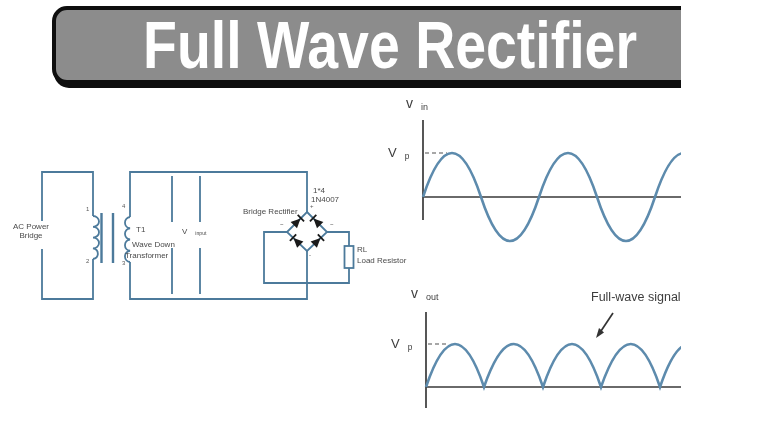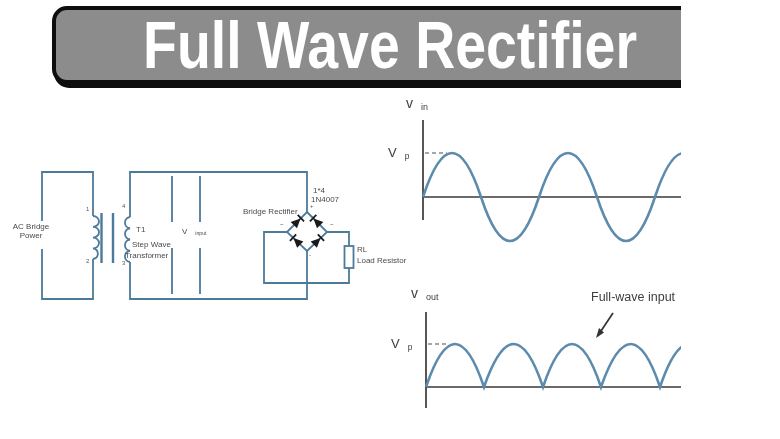--- a/index.html
+++ b/index.html
@@ -82,31 +82,31 @@
       <path d="M428,344 H448" stroke="#8a8a8a" stroke-width="1.4" stroke-dasharray="4,3" fill="none"></path>
       <path d="M426,387 Q455,301 484,387 Q514,301 543,387 Q572,301 601,387 Q631,301 660,387 Q689,301 718,387" stroke="#5d8bad" stroke-width="2.6" fill="none"></path>
       <g>
         <path d="M613,313 L601,331" stroke="#333333" stroke-width="1.7" fill="none"></path>
         <polygon points="596,338 604,332.5 599,328" fill="#333333"></polygon>
       </g>
     </g>
   </svg>
 
   <div class="lbl ctr" style="left:6px;top:222px;width:50px;">
-    <div>AC Bridge</div>
-    <div>Power</div>
+    <div>AC Power</div>
+    <div>Bridge</div>
   </div>
 
   <div class="lbl tiny" style="left:86px;top:206px;">1</div>
   <div class="lbl tiny" style="left:86px;top:258px;">2</div>
   <div class="lbl tiny" style="left:122px;top:203px;">4</div>
   <div class="lbl tiny" style="left:122px;top:260px;">3</div>
 
   <div class="lbl" style="left:136px;top:225px;">T1</div>
-  <div class="lbl" style="left:132px;top:240px;">Step Wave</div>
+  <div class="lbl" style="left:132px;top:240px;">Wave Down</div>
   <div class="lbl" style="left:125px;top:251px;">Transformer</div>
 
   <div class="lbl" style="left:182px;top:227px;"><span>V</span><sub class="s">input</sub></div>
 
   <div class="lbl" style="left:313px;top:186px;">1*4</div>
   <div class="lbl" style="left:311px;top:195px;">1N4007</div>
   <div class="lbl" style="left:243px;top:207px;">Bridge Rectifier</div>
 
   <div class="lbl tiny" style="left:310px;top:203px;">+</div>
   <div class="lbl tiny" style="left:309px;top:252px;">-</div>
@@ -116,15 +116,15 @@
   <div class="lbl" style="left:357px;top:245px;">RL</div>
   <div class="lbl" style="left:357px;top:256px;">Load Resistor</div>
 
   <div class="axlbl" style="left:406px;top:95px;font-size:14px;"><span>v</span><sub class="s">in</sub></div>
   <div class="axlbl" style="left:388px;top:145px;font-size:13px;"><span>V</span><sub class="s">p</sub></div>
   <div class="axlbl" style="left:740px;top:185px;font-size:13px;">t</div>
 
   <div class="axlbl" style="left:411px;top:285px;font-size:14px;"><span>v</span><sub class="s">out</sub></div>
   <div class="axlbl" style="left:391px;top:336px;font-size:13px;"><span>V</span><sub class="s">p</sub></div>
   <div class="axlbl" style="left:742px;top:373px;font-size:13px;">t</div>
-  <div class="axlbl" style="left:591px;top:290px;font-size:12.5px;">Full-wave input</div>
+  <div class="axlbl" style="left:591px;top:290px;font-size:12.5px;">Full-wave signal</div>
 
 </div>
 
 </body></html>

